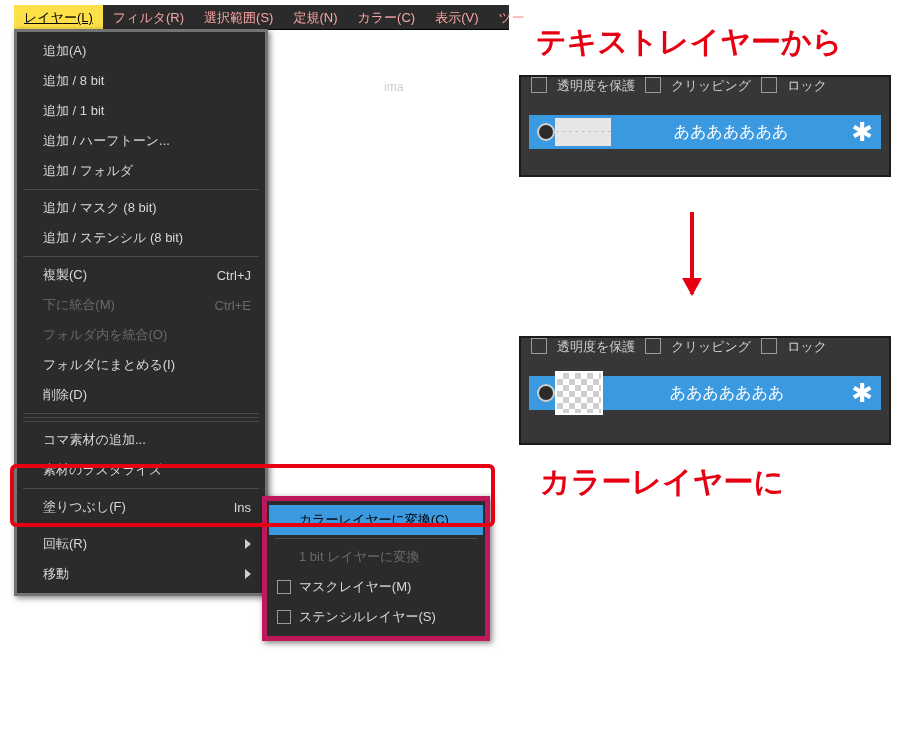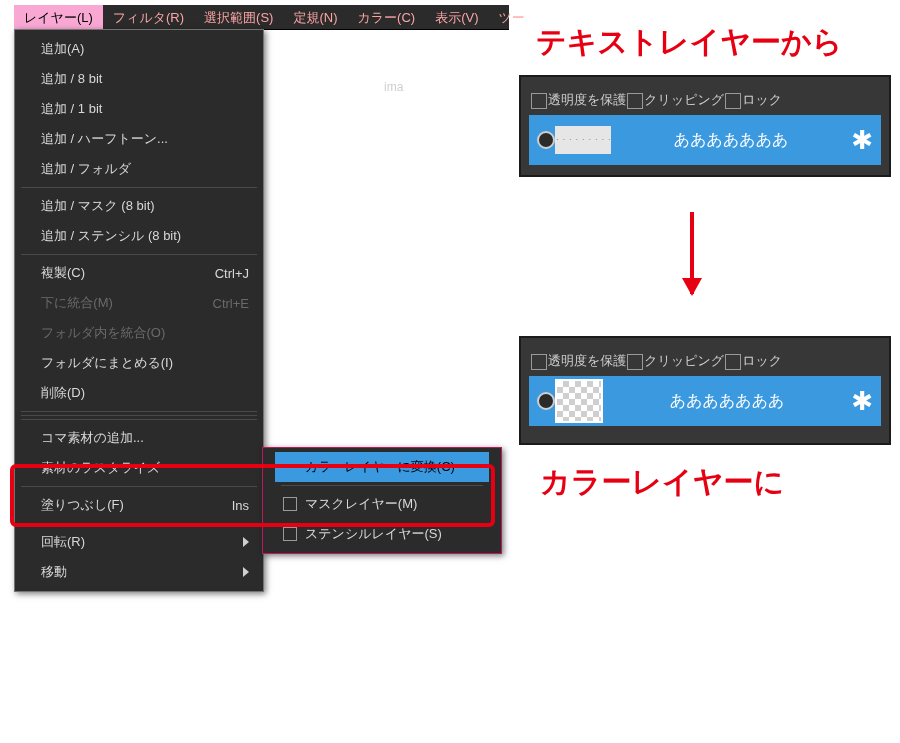--- a/index.html
+++ b/index.html
@@ -24,31 +24,32 @@
     border-bottom: 1px solid #000;
     width: 495px;
   }
   .menubar .mitem {
     padding: 4px 10px 2px 10px;
     color: #fca5a5;
     font-size: 13px;
     white-space: nowrap;
   }
   .menubar .mitem.active {
-    background: #f9a8d4;
+    background: #fde047;
     color: #000;
+    text-decoration: underline;
   }
 
   
   .dropdown {
     position: absolute;
     left: 14px; top: 29px;
     width: 248px;
     background: #2b2b2b;
-    border: 1px solid #737373;
+    border: 3px solid #737373;
     box-shadow: 2px 2px 6px rgba(0,0,0,.5);
     padding: 4px 0;
   }
   .dropdown .row {
     display: flex;
     align-items: center;
     height: 30px;
     padding: 0 14px 0 26px;
     color: #d8d8d8;
     position: relative;
@@ -84,26 +85,26 @@
     left: 10px; top: 464px;
     width: 477px; height: 55px;
     border: 4px solid #e60012;
     border-radius: 6px;
     pointer-events: none;
   }
 
   
   .submenu {
     position: absolute;
-    left: 262px; top: 447px;
+    left: 262px; top: 496px;
     width: 214px;
     background: #2b2b2b;
-    border: 1px solid #be185d;
+    border: 5px solid #be185d;
     box-shadow: 2px 2px 6px rgba(0,0,0,.5);
-    padding: 4px 12px;
+    padding: 4px 2px;
   }
   .submenu .srow {
     display: flex;
     align-items: center;
     height: 30px;
     padding: 0 14px 0 30px;
     color: #d8d8d8;
     position: relative;
   }
   .submenu .srow.highlight {
@@ -144,36 +145,36 @@
     position: absolute;
     width: 368px;
     background: #373737;
     border: 2px solid #1b1b1b;
   }
   .panel-top { left: 519px; top: 75px; height: 98px; }
   .panel-bot { left: 519px; top: 336px; height: 105px; }
 
   .panel .opts {
     display: flex;
-    align-items: flex-end;
-    gap: 1px;
+    align-items: flex-start;
+    gap: 10px;
     height: 32px;
     padding: 0 10px;
     color: #cfcfcf;
     font-size: 13px;
     white-space: nowrap;
   }
   .panel .opts .chkbox {
     width: 14px; height: 14px;
     border: 1px solid #9a9a9a;
     flex: 0 0 auto;
   }
   .panel .layer-row {
     margin: 6px 8px 8px 8px;
-    height: 50px;
+    height: 34px;
     background: #3b99e0;
     display: flex;
     align-items: center;
     padding: 0 8px;
     gap: 0;
     color: #ffffff;
     font-size: 16px;
   }
   .layer-row .radio {
     width: 14px; height: 14px; border-radius: 50%;
@@ -317,20 +318,23 @@
       <span>移動</span>
       <span class="arrow"></span>
     </div>
   </div>
 
 <div class="submenu" id="submenu">
     <div class="srow highlight">
       <span>カラーレイヤーに変換(C)</span>
     </div>
     <div class="sep"></div>
+    <div class="srow disabled">
+      <span>1 bit レイヤーに変換</span>
+    </div>
     <div class="srow">
       <span class="chk"></span>
       <span>マスクレイヤー(M)</span>
     </div>
     <div class="srow">
       <span class="chk"></span>
       <span>ステンシルレイヤー(S)</span>
     </div>
   </div>
 

